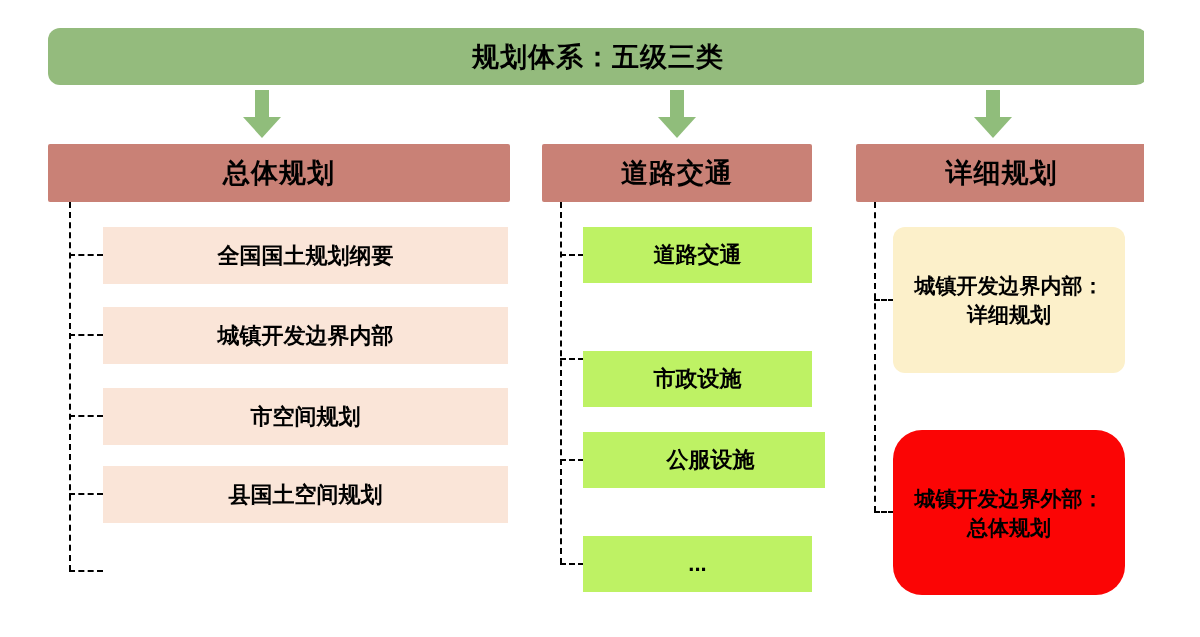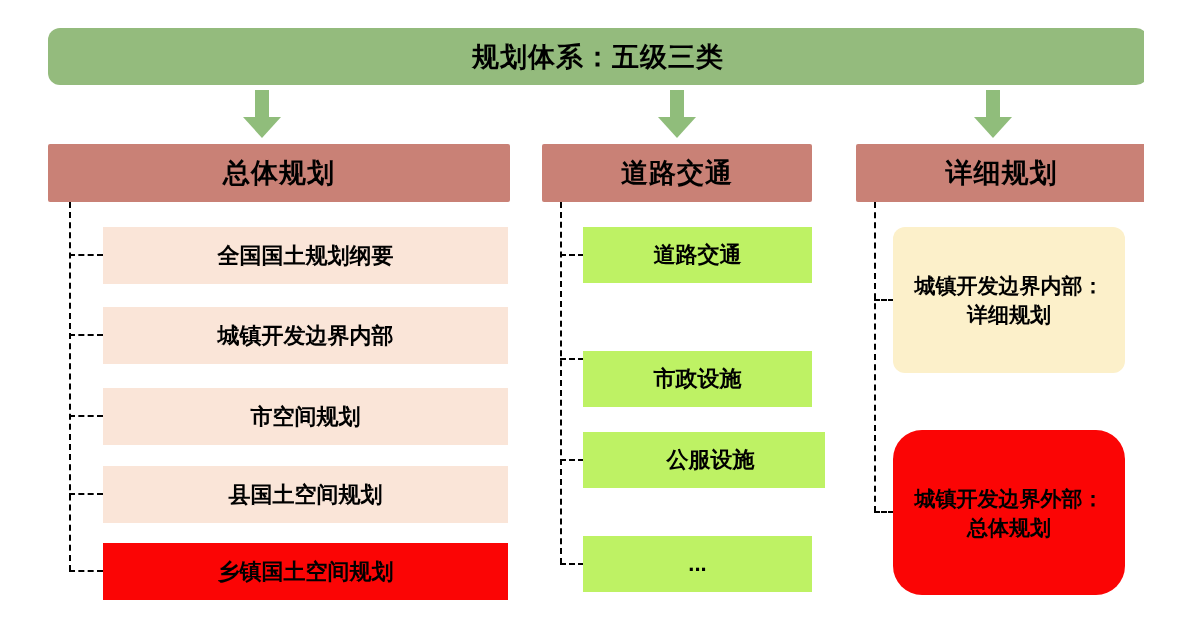--- a/index.html
+++ b/index.html
@@ -155,23 +155,20 @@
   </div>
   <div class="item peach c1 c1-2">
     <span>城镇开发边界内部</span>
   </div>
   <div class="item peach c1 c1-3">
     <span>市空间规划</span>
   </div>
   <div class="item peach c1 c1-4">
     <span>县国土空间规划</span>
   </div>
-  <div class="item redbx c1 c1-5">
-    <span>乡镇国土空间规划</span>
-  </div>
 
   <div class="item blue c2 c2-1">
     <span>道路交通</span>
   </div>
   <div class="item blue c2 c2-2">
     <span>市政设施</span>
   </div>
   <div class="item blue c2 c2-3">
     <span>公服设施</span>
   </div>

